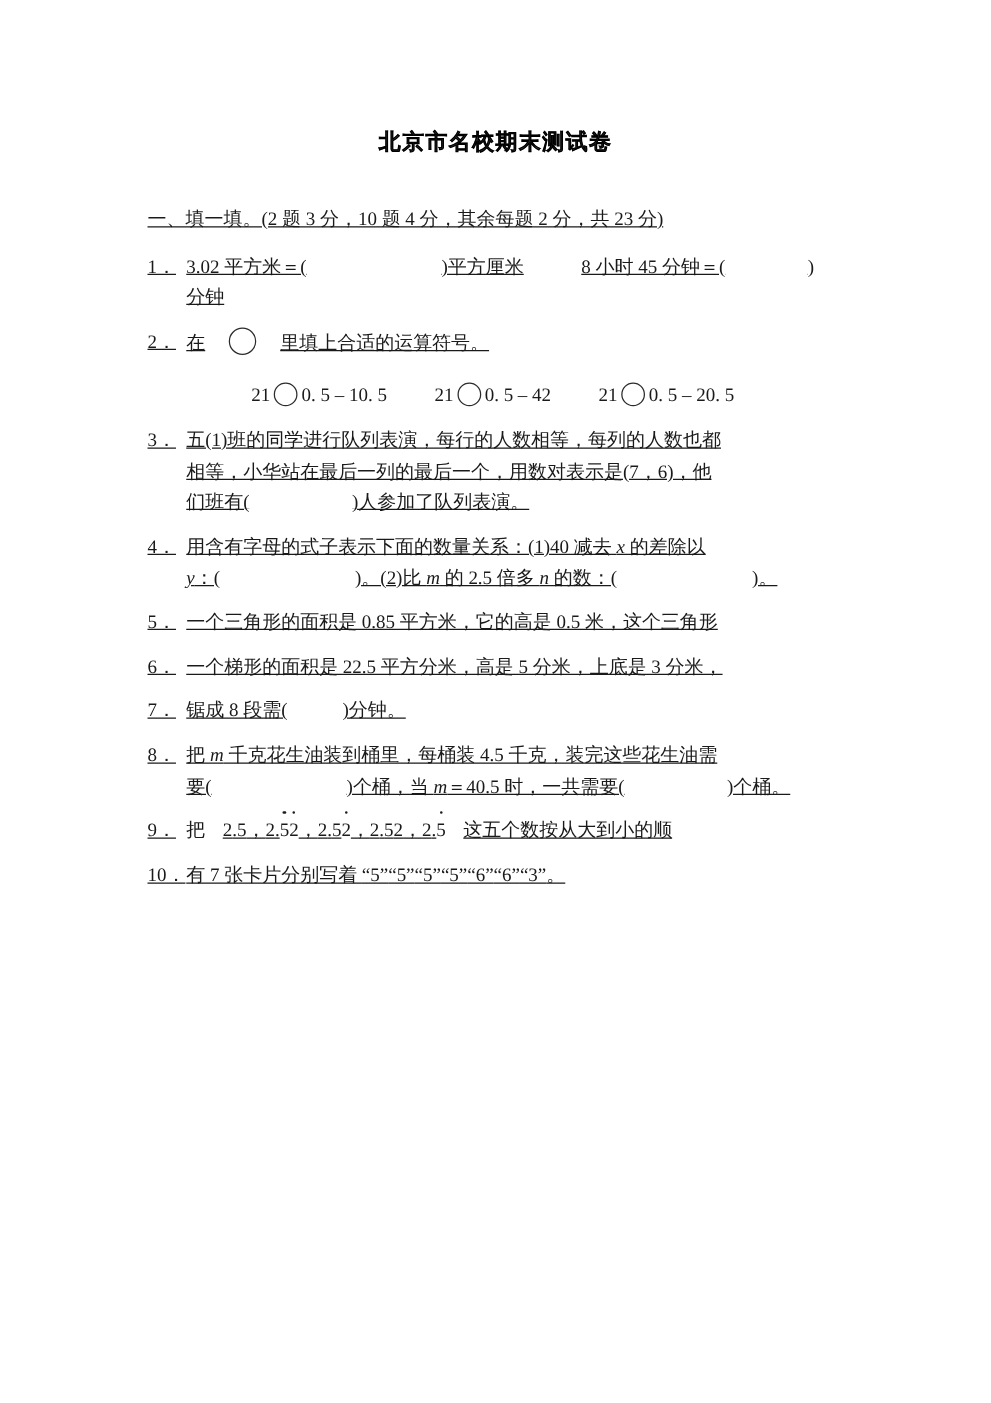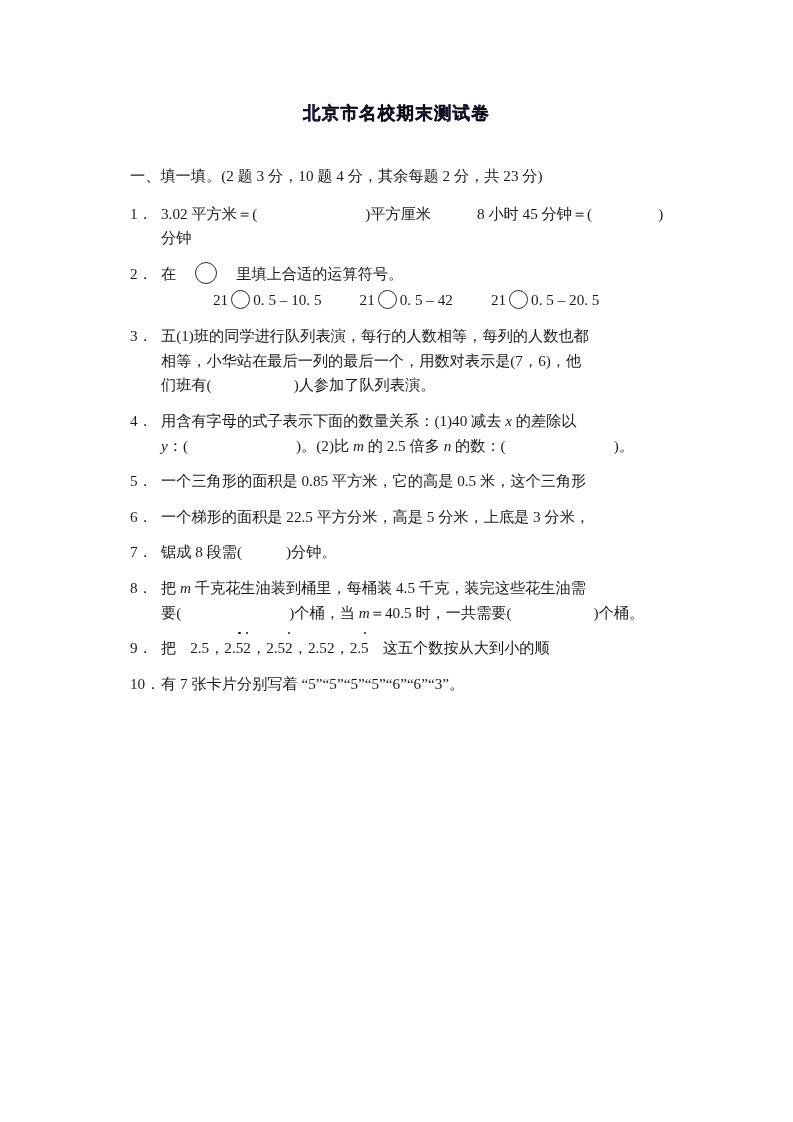--- a/index.html
+++ b/index.html
@@ -30,30 +30,31 @@
   .doc-title {
     position: absolute;
     left: 0;
     top: 101px;
     width: 793px;
     text-align: center;
     font-family: "DejaVu Sans", "Liberation Sans", sans-serif;
     font-weight: bold;
     font-size: 17.5px;
     letter-spacing: 1.2px;
-    color: #8b5cf6;
+    color: #404040;
     -webkit-text-stroke: 0.35px #000;
   }
 
   
   .content {
     position: absolute;
-    left: 130px;
+    left: 118px;
     top: 164px;
     width: 580px;
+    text-decoration: underline;
   }
 
   .section-head {
     font-size: 15.2px;
     line-height: 1.55;
     margin-bottom: 14px;
     white-space: nowrap;
   }
 
   .q {
@@ -107,21 +108,21 @@
     height: 19px;
     vertical-align: -4px;
     margin: 0 3px;
   }
 
   
   .expr-line {
     display: block;
     white-space: nowrap;
     padding-left: 52px;
-    margin-top: 2px;
+    margin-top: 18px;
   }
   .expr { display: inline-block; white-space: nowrap; }
   .expr + .expr { margin-left: 38px; }
 
   
   .rdot {
     position: relative;
     display: inline-block;
   }
   .rdot::after {

